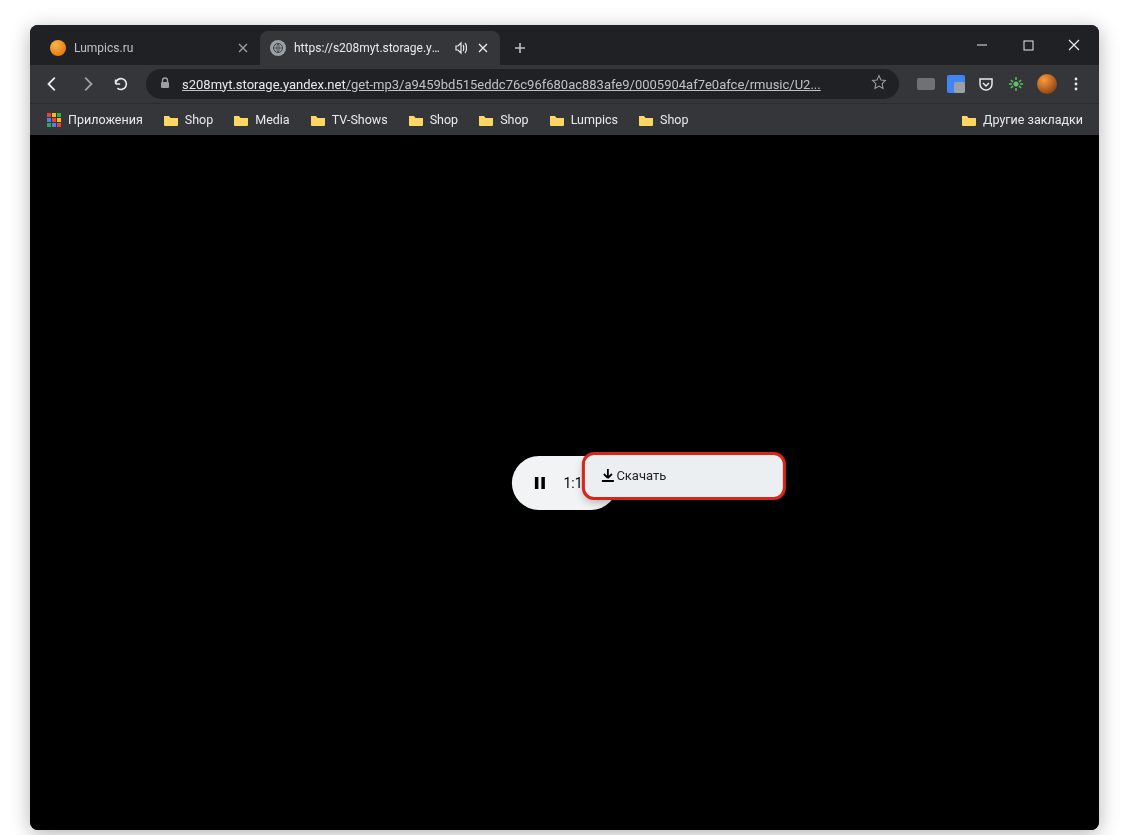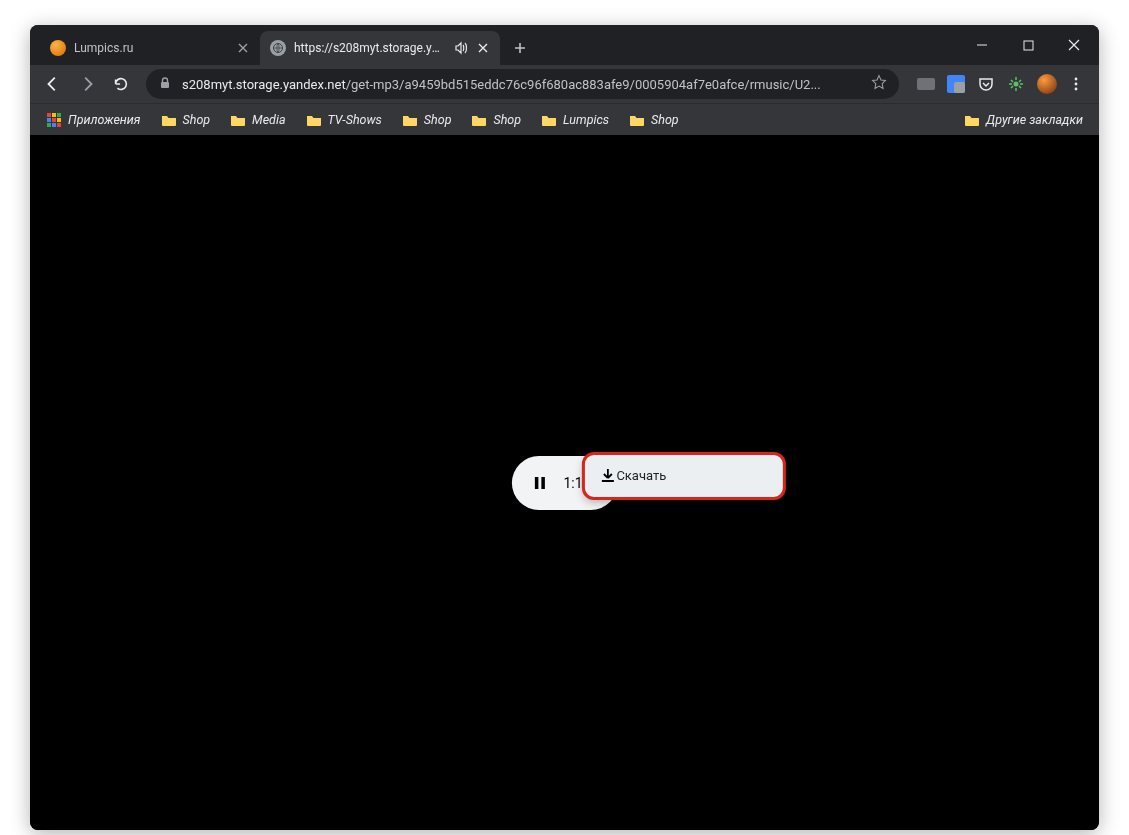--- a/index.html
+++ b/index.html
@@ -76,31 +76,31 @@
     width: 30px; height: 30px; display:flex; align-items:center; justify-content:center;
     color:#9aa0a6; border-radius:50%;
   }
   .nav-btn.enabled { color:#e8eaed; }
   .omnibox {
     flex:1; height: 30px; background:#202124; border-radius:15px;
     display:flex; align-items:center; padding:0 12px; color:#bfc2c6; gap:10px;
     margin: 0 6px;
   }
   .omnibox .lock { color:#9aa0a6; }
-  .omnibox .url { font-size:13px; flex:1; white-space:nowrap; overflow:hidden; text-overflow:ellipsis; }
+  .omnibox .url { font-size:13px; flex:1; white-space:nowrap; overflow:hidden; text-overflow:ellipsis;text-decoration:underline; }
   .omnibox .url .secure { color:#e8eaed; }
   .omnibox .star { color:#9aa0a6; }
   .ext-icons { display:flex; align-items:center; gap:12px; padding:0 8px; }
   .ext-icon { width:18px; height:18px; display:flex; align-items:center; justify-content:center; }
   .avatar { width:20px; height:20px; border-radius:50%; background: radial-gradient(circle at 35% 30%, #ff9a3c, #6b2d0a); }
   .menu-btn { width:30px; height:30px; display:flex; align-items:center; justify-content:center; color:#e8eaed; }
   
   .bookmarks {
     height: 32px; background:#35363a; border-top:1px solid #2b2c2f;
-    display:flex; align-items:center; padding:0 8px; gap:4px;font-style:italic;
+    display:flex; align-items:center; padding:0 8px; gap:4px;
   }
   .bm { display:flex; align-items:center; gap:6px; padding:4px 8px; color:#e8eaed; font-size:12.5px; border-radius:4px; }
   .bm .folder-icon { width:16px; height:16px; }
   .bm-apps-icon { width:16px; height:16px; }
   .bm-right { margin-left:auto; }
   
   .content {
     flex:1; background:#000; position:relative;
   }
   .player-wrap {

